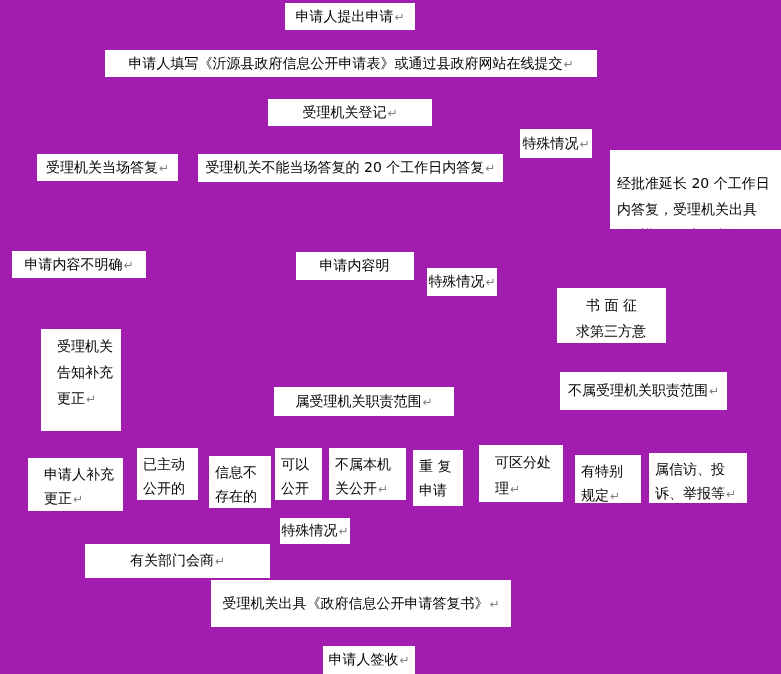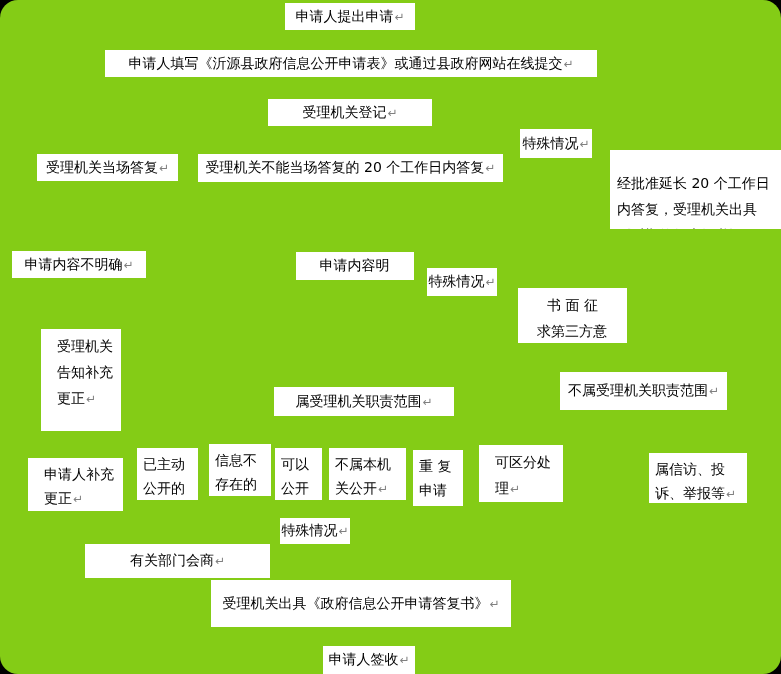--- a/index.html
+++ b/index.html
@@ -4,24 +4,23 @@
 <style>
   html, body {
     margin: 0;
     padding: 0;
     background: #000000;
   }
   #canvas {
     position: relative;
     width: 781px;
     height: 674px;
-    background: #84cc16;
+    background: #a21caf;
     overflow: hidden;
     font-family: "DejaVu Sans", sans-serif;
-    border-radius: 18px;
   }
   .box {
     position: absolute;
     background: #ffffff;
     color: #000000;
     font-size: 14px;
     overflow: hidden;
     box-sizing: border-box;
   }
   .single {
@@ -29,21 +28,21 @@
     align-items: center;
     justify-content: center;
     white-space: nowrap;
   }
   .multi {
     line-height: 24px;
     padding: 4px 6px;
     text-align: left;
   }
   .lh26 { line-height: 26px; }
-  .center { text-align: center; }
+  .center { text-align: center; margin-left: 39px; }
   .p8 { padding-left: 16px; padding-right: 8px; }
   .txt { white-space: pre-line; }
   .ret {
     color: #808080;
     font-size: 12px;
     padding-left: 1px;
   }
 </style>
 </head>
 <body>
@@ -125,21 +124,21 @@
   <div class="box multi p8" style="left:28px;top:458px;width:95px;height:53px">
     <span class="txt">申请人补充
 更正</span><span class="ret">↵</span>
   </div>
 
   <div class="box multi" style="left:137px;top:448px;width:61px;height:52px">
     <span class="txt">已主动
 公开的</span>
   </div>
 
-  <div class="box multi" style="left:209px;top:444px;width:62px;height:52px">
+  <div class="box multi" style="left:209px;top:456px;width:62px;height:52px">
     <span class="txt">信息不
 存在的</span>
   </div>
 
   <div class="box multi" style="left:329px;top:448px;width:77px;height:52px">
     <span class="txt">不属本机
 关公开</span><span class="ret">↵</span>
   </div>
 
   <div class="box multi" style="left:275px;top:448px;width:47px;height:52px">
@@ -150,20 +149,24 @@
   <div class="box multi" style="left:413px;top:450px;width:50px;height:56px">
     <span class="txt">重 复
 申请</span>
   </div>
 
   <div class="box multi lh26 p8" style="left:479px;top:445px;width:84px;height:57px">
     <span class="txt">可区分处
 理</span><span class="ret">↵</span>
   </div>
 
+  <div class="box multi" style="left:575px;top:455px;width:66px;height:48px">
+    <span class="txt">有特别
+规定</span><span class="ret">↵</span>
+  </div>
 
   <div class="box multi" style="left:649px;top:453px;width:98px;height:50px">
     <span class="txt">属信访、投
 诉、举报等</span><span class="ret">↵</span>
   </div>
 
   <div class="box single" style="left:280px;top:518px;width:70px;height:26px">
     <span class="txt">特殊情况</span>
       <span class="ret">↵</span>
   </div>

